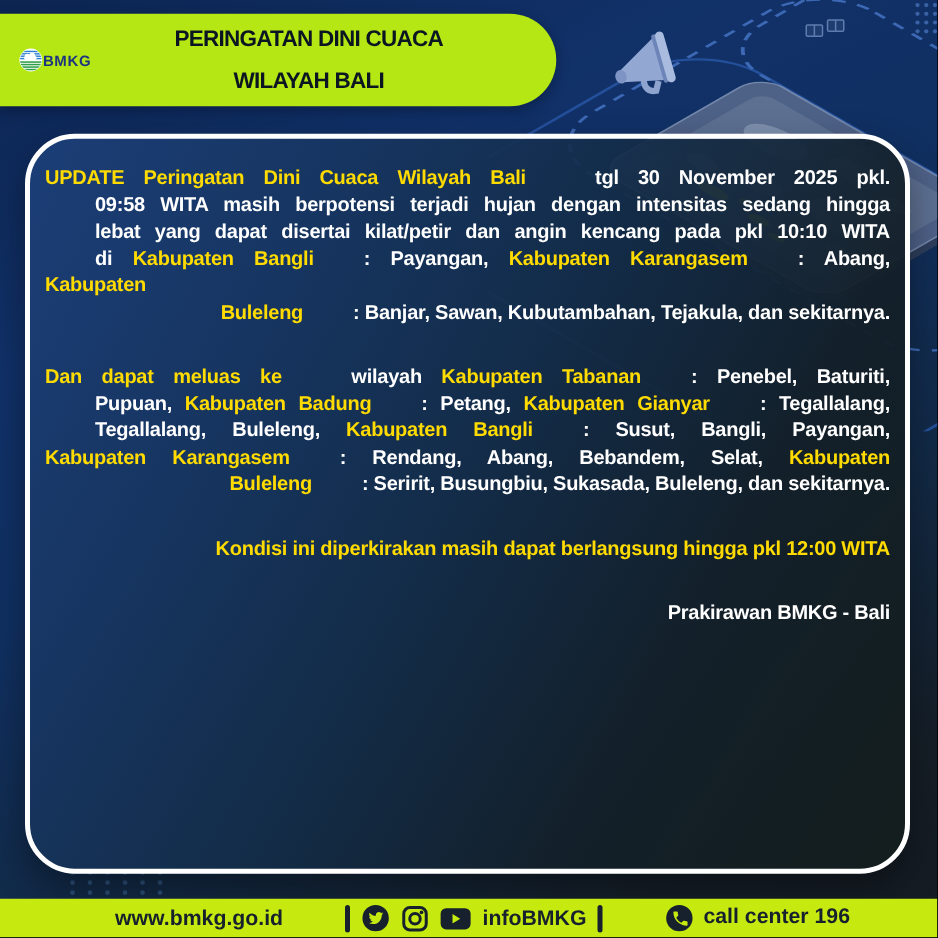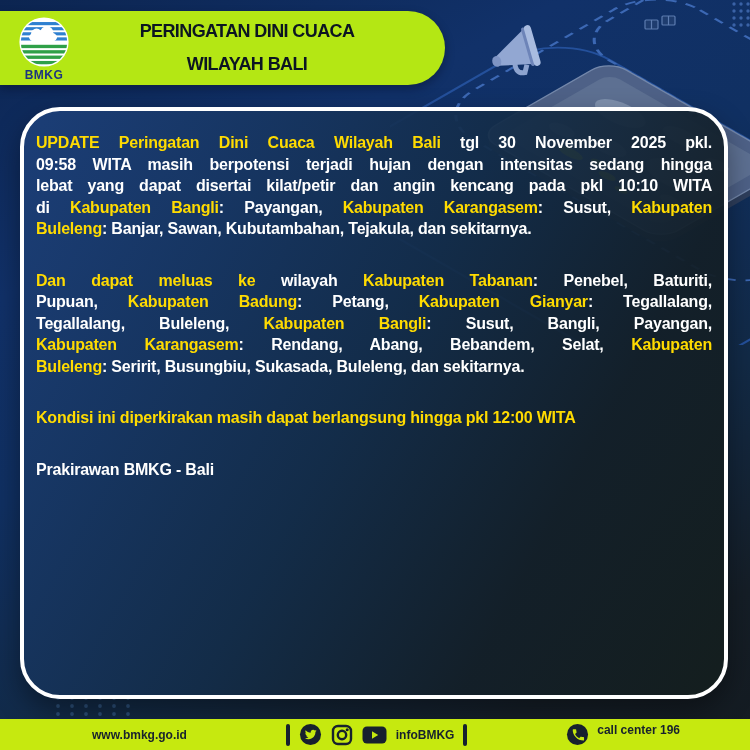--- a/index.html
+++ b/index.html
@@ -12,49 +12,49 @@
   
   .illustration{position:absolute;top:0;right:0;width:360px;height:345px;z-index:0;}
   .dots-bl{position:absolute;left:54px;top:694px;z-index:0;}
   
   .header{
     position:absolute;left:0;top:11px;width:445px;height:74px;z-index:3;
     background:#b4e714;border-radius:0 37px 37px 0;
     display:flex;align-items:center;
     box-shadow:0 4px 10px rgba(0,10,30,.35);
   }
-  .logo{margin-left:15px;width:58px;display:flex;flex-direction:column;align-items:center;}
+  .logo{margin-left:15px;width:58px;display:flex;flex-direction:row;align-items:center;}
   .logo-label{font-weight:bold;font-size:12px;letter-spacing:.5px;color:#1d3580;line-height:12px;margin-top:1px;}
   .title{
     flex:1;text-align:center;padding-right:24px;
     font-weight:bold;font-size:18px;line-height:33px;letter-spacing:-.6px;
     color:#0c1522;white-space:nowrap;
   }
   
   .panel{
     position:absolute;left:20px;top:107px;width:708px;height:592px;z-index:2;
     border:4px solid #ffffff;border-radius:40px;
     background:linear-gradient(118deg,rgba(29,64,122,.90) 0%,rgba(23,54,98,.91) 24%,rgba(19,44,72,.93) 48%,rgba(19,31,40,.95) 74%,rgba(20,30,30,.96) 100%);
     padding:21px 12px 0 12px;
     box-shadow:0 12px 28px rgba(0,0,0,.38);
   }
   .para{margin:0 0 30px 0;}
   .line{
     font-weight:bold;font-size:16px;line-height:21.5px;letter-spacing:-.2px;
-    text-align:left;color:#ffffff;
+    text-align:right;color:#ffffff;
   }
   .line.j{text-align:justify;text-align-last:justify;}
   .yellow{color:#ffdb00;}
-  .white{color:#ffffff;}
+  .white{color:#ffffff;padding-left:40px;}
   
   .footer{
     position:absolute;left:0;bottom:0;width:750px;height:31px;z-index:3;
     background:#c6e90f;display:flex;align-items:center;justify-content:space-between;
     padding:0 70px 0 92px;
-    font-weight:bold;font-size:12px;color:#17212e;
+    font-weight:bold;font-size:17px;color:#17212e;
   }
   .f-mid{display:flex;align-items:center;gap:9px;}
   .f-call{display:flex;gap:8px;}
   .sep{width:4px;height:22px;background:#17212e;border-radius:2px;}
   .icn{display:inline-flex;align-items:center;}
   .icn svg{display:block;}
 </style>
 </head>
 <body>
 
@@ -142,21 +142,21 @@
         <circle cx="74" cy="20" r="1.9"></circle>
     </g>
   </svg>
 
   <div class="panel">
     <div id="warning-text">
         <div class="para">
           <div class="line j"><span class="yellow">UPDATE Peringatan Dini Cuaca Wilayah Bali</span><span class="white"> tgl 30 November 2025 pkl.</span></div>
           <div class="line j"><span class="white">09:58 WITA masih berpotensi terjadi hujan dengan intensitas sedang hingga</span></div>
           <div class="line j"><span class="white">lebat yang dapat disertai kilat/petir dan angin kencang pada pkl 10:10 WITA</span></div>
-          <div class="line j"><span class="white">di </span><span class="yellow">Kabupaten Bangli</span><span class="white">: Payangan, </span><span class="yellow">Kabupaten Karangasem</span><span class="white">: Susut, </span><span class="yellow">Kabupaten</span></div>
+          <div class="line j"><span class="white">di </span><span class="yellow">Kabupaten Bangli</span><span class="white">: Payangan, </span><span class="yellow">Kabupaten Karangasem</span><span class="white">: Abang, </span><span class="yellow">Kabupaten</span></div>
           <div class="line"><span class="yellow">Buleleng</span><span class="white">: Banjar, Sawan, Kubutambahan, Tejakula, dan sekitarnya.</span></div>
         </div>
         <div class="para">
           <div class="line j"><span class="yellow">Dan dapat meluas ke </span><span class="white">wilayah </span><span class="yellow">Kabupaten Tabanan</span><span class="white">: Penebel, Baturiti,</span></div>
           <div class="line j"><span class="white">Pupuan, </span><span class="yellow">Kabupaten Badung</span><span class="white">: Petang, </span><span class="yellow">Kabupaten Gianyar</span><span class="white">: Tegallalang,</span></div>
           <div class="line j"><span class="white">Tegallalang, Buleleng, </span><span class="yellow">Kabupaten Bangli</span><span class="white">: Susut, Bangli, Payangan,</span></div>
           <div class="line j"><span class="yellow">Kabupaten Karangasem</span><span class="white">: Rendang, Abang, Bebandem, Selat, </span><span class="yellow">Kabupaten</span></div>
           <div class="line"><span class="yellow">Buleleng</span><span class="white">: Seririt, Busungbiu, Sukasada, Buleleng, dan sekitarnya.</span></div>
         </div>
         <div class="para">

